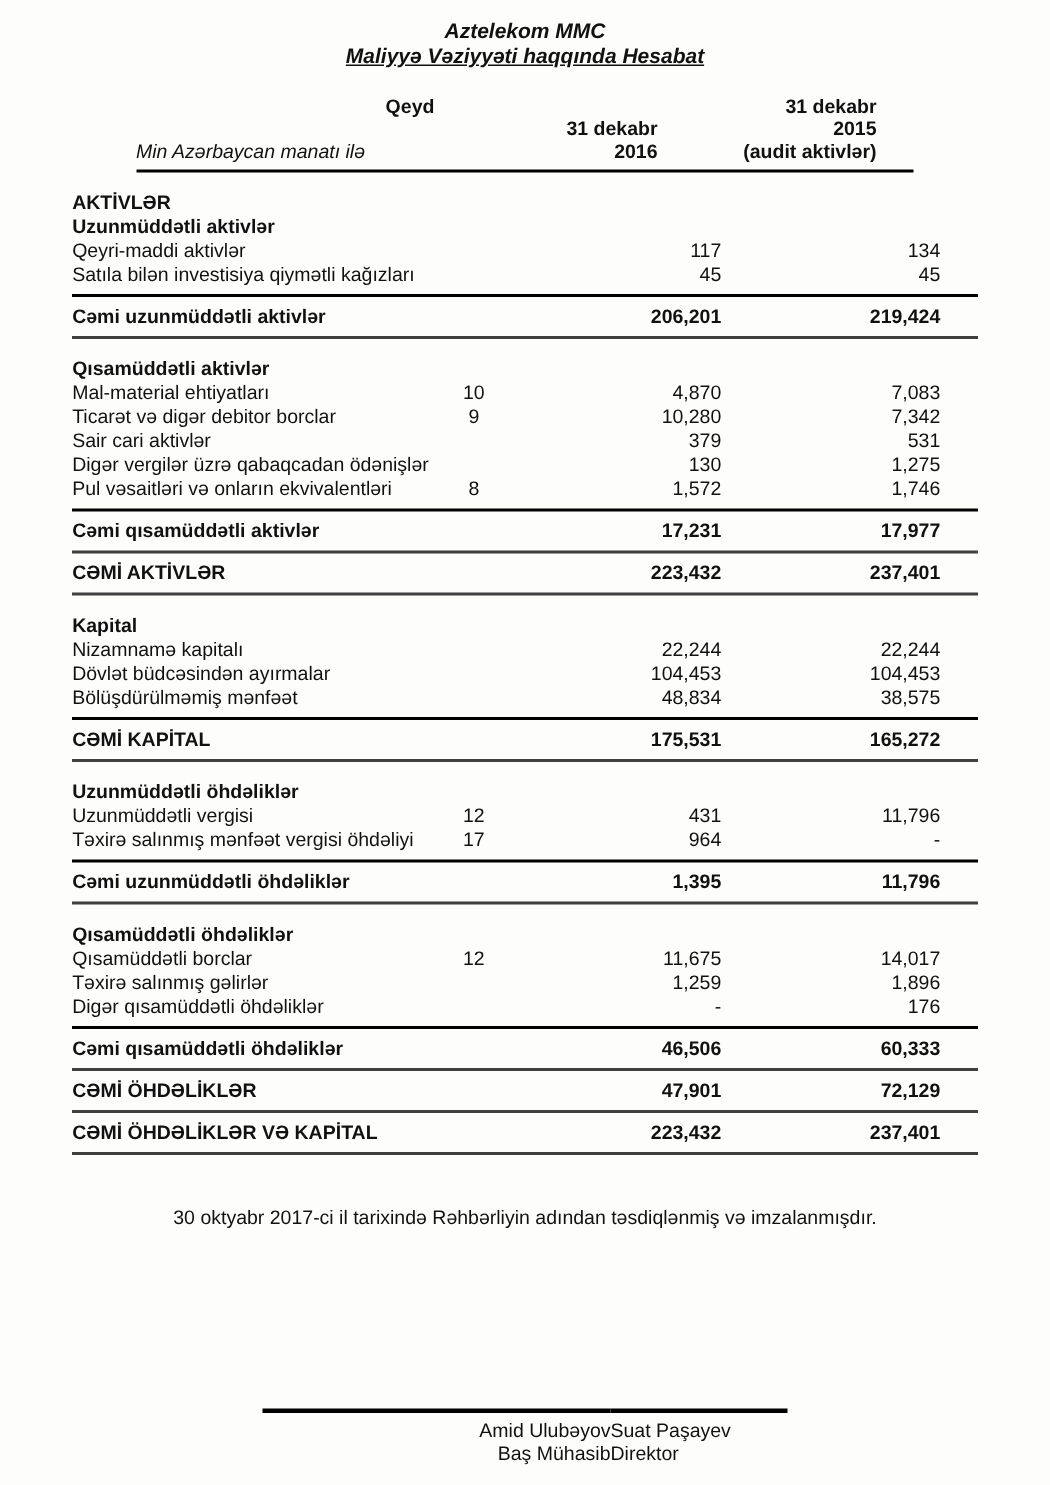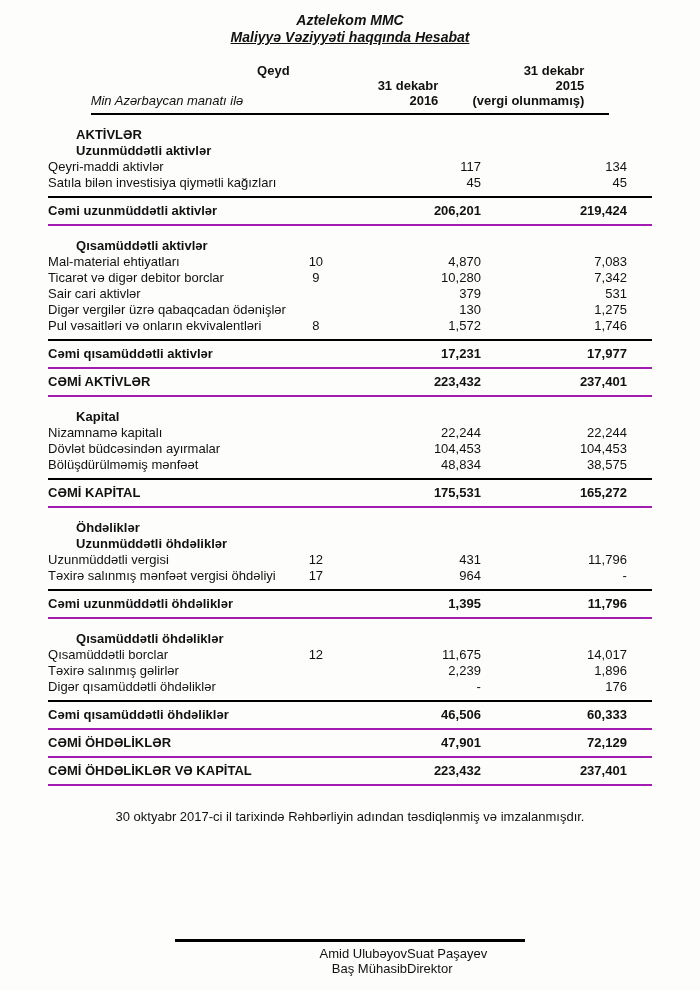--- a/index.html
+++ b/index.html
@@ -37,32 +37,32 @@
     display: flex; align-items: flex-end;
     margin-top: 9px; padding-bottom: 5px;
     border-bottom: 2px solid #000;
     font-weight: bold; line-height: 15px;
   }
   .head-unit { font-weight: normal; font-style: italic; }
   .head-note { align-self: flex-start; }
 
   
   .row { display: flex; line-height: 16px; }
-  .sec-heading { font-weight: bold; line-height: 16px; margin-top: 12px; margin-left: 28px; }
+  .sec-heading { font-weight: bold; line-height: 16px; margin-top: 12px; }
   .total {
     font-weight: bold;
     margin-top: 5px;
     border-top: 2px solid #000;
-    border-bottom: 2px solid #a21caf;
+    border-bottom: 2px solid #404040;
     padding: 5px 0;
   }
   .total.joined { margin-top: 0; border-top: none; }
 
   
-  .approval { margin-top: 22px; line-height: 17px; }
+  .approval { margin-top: 33px; line-height: 17px; }
   .signatures {
     margin-top: auto;
     display: flex; justify-content: space-between; align-items: flex-end;
     line-height: 15px;
   }
   .sig-line { border-top: 3px solid #000; margin-bottom: 4px; }
   .sig-left .sig-line { width: 118px; }
   .sig-right { text-align: right; }
   .sig-right .sig-line { width: 232px; margin-left: auto; }
 </style>
@@ -78,21 +78,21 @@
   <div class="head-row">
     <div class="c-label head-unit">Min Azərbaycan manatı ilə</div>
     <div class="c-note head-note">Qeyd</div>
     <div class="c-v1">
       <div>31 dekabr</div>
       <div>2016</div>
     </div>
     <div class="c-v2">
       <div>31 dekabr</div>
       <div>2015</div>
-      <div>(vergi olunmamış)</div>
+      <div>(audit aktivlər)</div>
     </div>
   </div>
 
   <div class="table-body">
       <div class="sec-heading">
         <div>AKTİVLƏR</div>
         <div>Uzunmüddətli aktivlər</div>
       </div>
       <div class="row">
         <div class="c-label">Qeyri-maddi aktivlər</div>
@@ -178,21 +178,20 @@
         <div class="c-v1">48,834</div>
         <div class="c-v2">38,575</div>
       </div>
       <div class="row total">
         <div class="c-label">CƏMİ KAPİTAL</div>
         <div class="c-note"></div>
         <div class="c-v1">175,531</div>
         <div class="c-v2">165,272</div>
       </div>
       <div class="sec-heading">
-        <div>Öhdəliklər</div>
         <div>Uzunmüddətli öhdəliklər</div>
       </div>
       <div class="row">
         <div class="c-label">Uzunmüddətli vergisi</div>
         <div class="c-note">12</div>
         <div class="c-v1">431</div>
         <div class="c-v2">11,796</div>
       </div>
       <div class="row">
         <div class="c-label">Təxirə salınmış mənfəət vergisi öhdəliyi</div>
@@ -211,21 +210,21 @@
       </div>
       <div class="row">
         <div class="c-label">Qısamüddətli borclar</div>
         <div class="c-note">12</div>
         <div class="c-v1">11,675</div>
         <div class="c-v2">14,017</div>
       </div>
       <div class="row">
         <div class="c-label">Təxirə salınmış gəlirlər</div>
         <div class="c-note"></div>
-        <div class="c-v1">2,239</div>
+        <div class="c-v1">1,259</div>
         <div class="c-v2">1,896</div>
       </div>
       <div class="row">
         <div class="c-label">Digər qısamüddətli öhdəliklər</div>
         <div class="c-note"></div>
         <div class="c-v1">-</div>
         <div class="c-v2">176</div>
       </div>
       <div class="row total">
         <div class="c-label">Cəmi qısamüddətli öhdəliklər</div>

